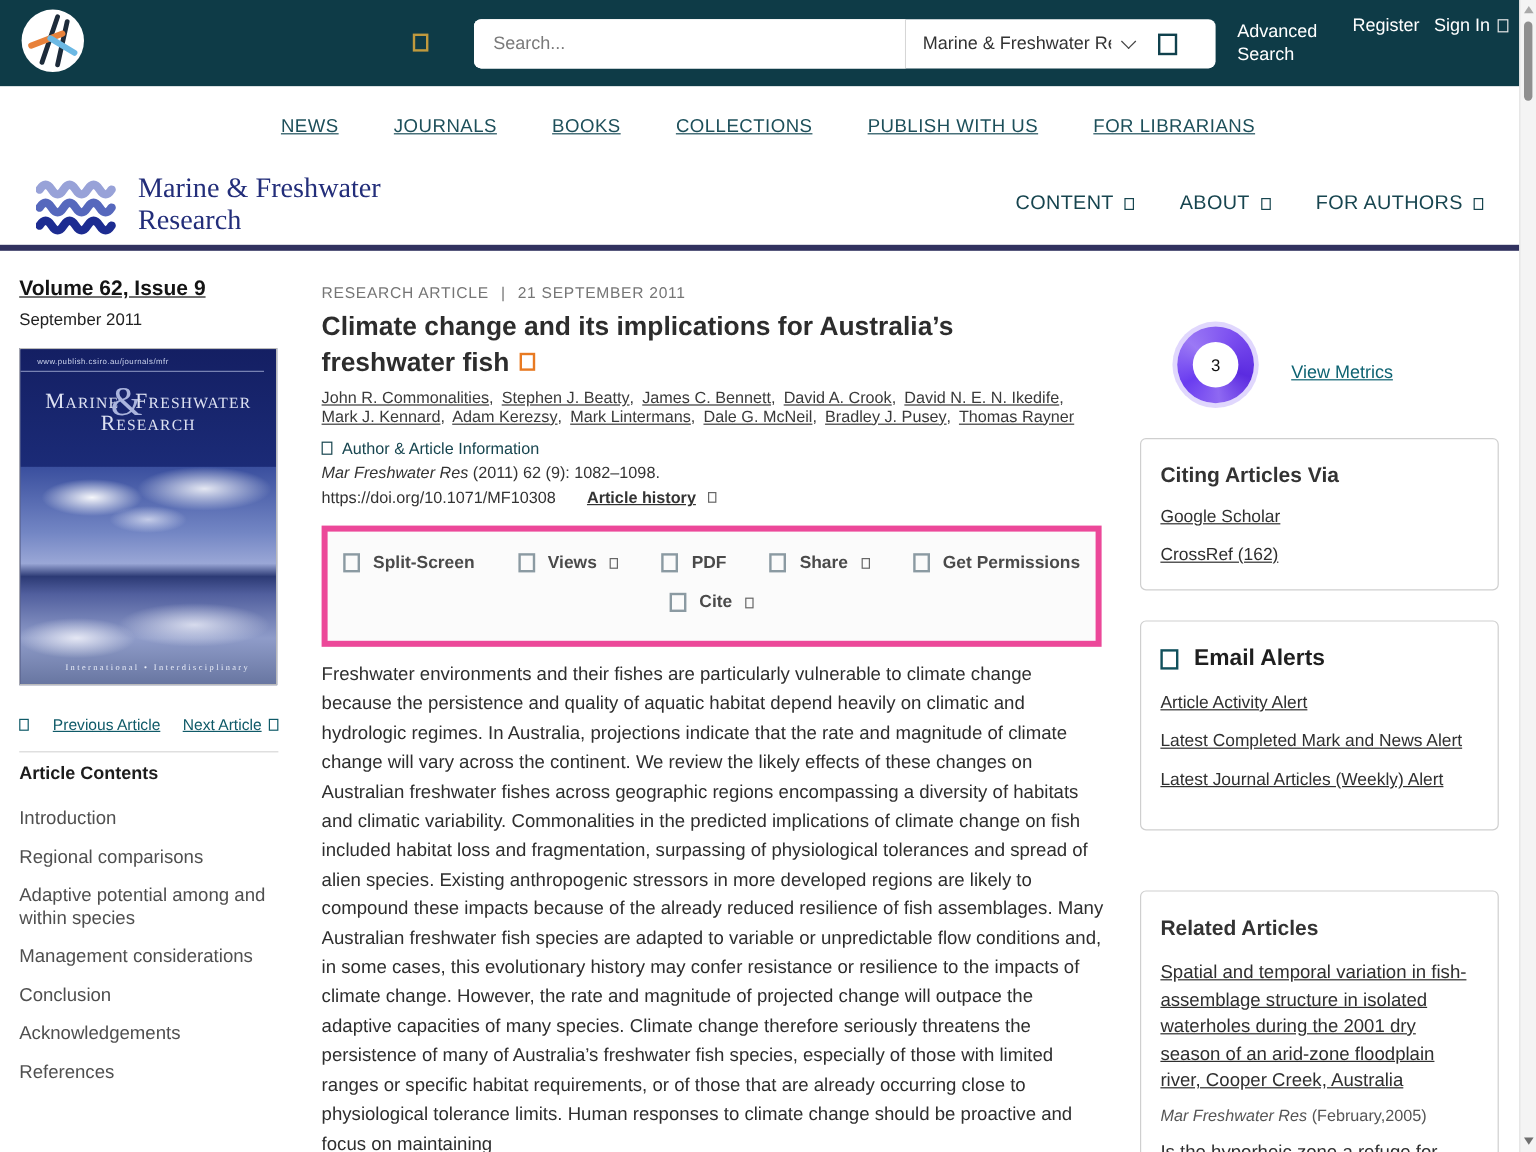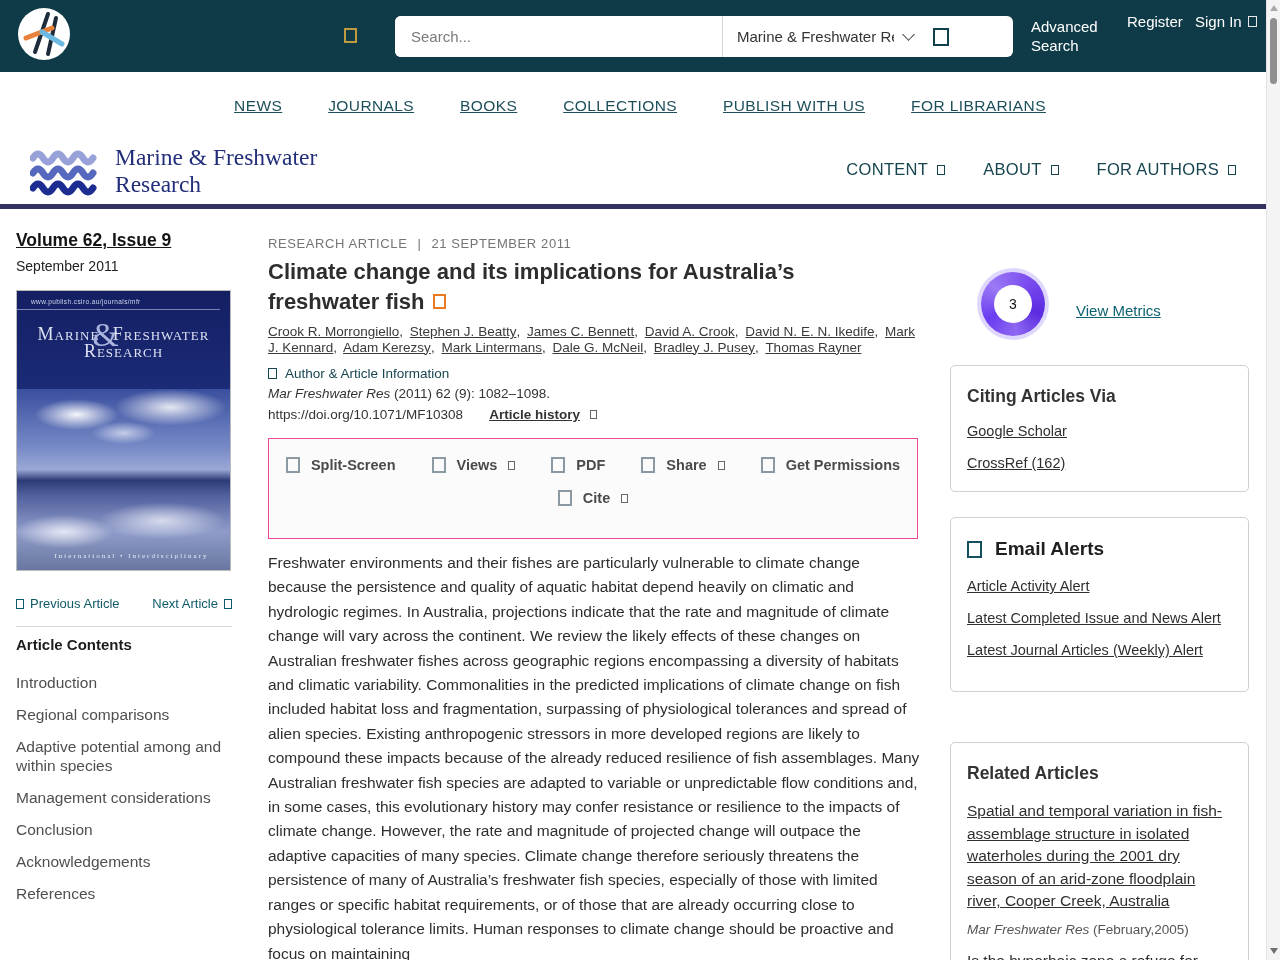--- a/index.html
+++ b/index.html
@@ -13,21 +13,21 @@
   .brand-circle svg{position:absolute;left:0;top:0;}
   .wordmark{color:#fff;}
   .wordmark .wm-row{font-size:30px;letter-spacing:1px;line-height:32px;white-space:nowrap;}
   .wm-light{font-weight:normal;}
   .wm-bold{font-weight:bold;}
   .tagline-row{display:flex;align-items:center;margin-top:2px;}
   .tagline{font-size:12.5px;color:#fff;white-space:nowrap;}
   .tagline-rule{flex:1;height:2px;background:#fff;margin-left:10px;min-width:40px;}
   .hdr-gold-sq{position:absolute;left:344px;top:28px;width:13px;height:15px;border:2px solid #c09a3e;}
   .search-group{position:absolute;left:395px;top:16px;width:618px;height:41px;background:#fff;border-radius:6px;display:flex;align-items:center;}
-  .search-input{flex:none;width:328px;height:100%;border:none;outline:none;border-radius:6px 0 0 6px;padding:0 16px;font-size:15px;color:#333;font-family:"Liberation Sans",sans-serif;border-right:1px solid #d6d6d6;}
+  .search-input{flex:none;width:360px;height:100%;border:none;outline:none;border-radius:6px 0 0 6px;padding:0 16px;font-size:15px;color:#333;font-family:"Liberation Sans",sans-serif;border-right:1px solid #d6d6d6;}
   .search-input::placeholder{color:#7a7a7a;}
   .search-scope{flex:none;width:196px;display:flex;align-items:center;gap:10px;padding:0 6px 0 14px;font-size:15px;color:#333;white-space:nowrap;overflow:hidden;cursor:pointer;}
   .scope-label{overflow:hidden;white-space:nowrap;}
   .chevron-down{flex:none;width:9px;height:9px;border-right:1.5px solid #444;border-bottom:1.5px solid #444;transform:rotate(45deg);margin-top:-4px;}
   .search-btn{margin-left:14px;width:16px;height:18px;border:2px solid #10414d;background:#fff;cursor:pointer;}
   .advanced{position:absolute;left:1031px;top:17px;width:82px;color:#fff;font-size:15px;line-height:19px;cursor:pointer;}
   .hdr-link{position:absolute;top:13px;color:#fff;font-size:15px;cursor:pointer;white-space:nowrap;}
   .hdr-register{left:1127px;}
   .hdr-signin{left:1195px;display:flex;align-items:center;gap:6px;}
   .signin-sq{width:9px;height:11px;border:1.5px solid #e8e8e8;display:inline-block;}
@@ -56,21 +56,21 @@
     background:
       radial-gradient(60px 22px at 28% 14%, rgba(255,255,255,0.95), rgba(255,255,255,0) 70%),
       radial-gradient(80px 26px at 72% 10%, rgba(255,255,255,0.85), rgba(255,255,255,0) 70%),
       radial-gradient(46px 16px at 50% 24%, rgba(235,238,250,0.7), rgba(255,255,255,0) 70%),
       radial-gradient(70px 24px at 22% 78%, rgba(250,250,255,0.8), rgba(255,255,255,0) 70%),
       radial-gradient(90px 26px at 68% 72%, rgba(245,246,253,0.75), rgba(255,255,255,0) 70%),
       linear-gradient(#3a4f9e 0%, #7386c4 30%, #9aa7d6 44%, #2c3a75 50%, #515f9e 58%, #8f9cc9 78%, #66749f 100%);}
   .cover-tagline{position:absolute;left:0;right:0;bottom:12px;text-align:center;font-family:"Liberation Serif",serif;font-size:7px;letter-spacing:2px;color:#e9edf8;padding-left:16px;}
   .prevnext{position:absolute;left:16px;top:596px;width:216px;display:flex;justify-content:space-between;align-items:center;}
   .pn-item{display:flex;align-items:center;gap:6px;font-size:13px;color:#0f5a68;cursor:pointer;}
-  .pn-label{}
+  .pn-label{text-decoration:underline;margin-left:14px;}
   .sq-teal{width:8px;height:10px;border:1.5px solid #0f5a68;display:inline-block;}
   .sidebar-hr{position:absolute;left:16px;top:626px;width:216px;border-top:1px solid #d8d8d8;}
   .contents-heading{position:absolute;left:16px;top:636px;font-size:15px;font-weight:bold;color:#1c1c1c;}
   .toc{position:absolute;left:16px;top:673px;width:218px;}
   .toc-item{font-size:15.5px;color:#4f4f4f;line-height:19px;margin-bottom:13px;cursor:pointer;}
 
   
   .kicker{position:absolute;left:268px;top:236px;font-size:13px;color:#757575;letter-spacing:0.6px;display:flex;gap:10px;}
   .article-title{position:absolute;left:268px;top:257px;width:632px;font-size:22px;font-weight:bold;color:#2d2d2d;line-height:30px;}
   .title-access-sq{display:inline-block;width:13px;height:15px;border:2px solid #e87a22;margin-left:8px;}
@@ -79,21 +79,21 @@
   .author::after{content:",";display:inline-block;margin-right:3px;}
   .author:last-child::after{content:"";}
   .author-info{position:absolute;left:268px;top:366px;display:flex;align-items:center;gap:8px;font-size:13.5px;color:#17454f;cursor:pointer;}
   .sq-teal-sm{width:9px;height:11px;border:1.5px solid #17454f;display:inline-block;}
   .citation{position:absolute;left:268px;top:386px;font-size:13.5px;color:#333;}
   .citation .jname{font-style:italic;}
   .doi-row{position:absolute;left:268px;top:407px;display:flex;align-items:center;gap:26px;}
   .doi-link{font-size:13.5px;color:#333;cursor:pointer;}
   .history{display:flex;align-items:center;gap:10px;font-size:13.5px;font-weight:bold;color:#333;cursor:pointer;text-decoration:underline;}
   .sq-caret{width:7px;height:9px;border:1.5px solid #666;display:inline-block;}
-  .toolbar{position:absolute;left:268px;top:438px;width:650px;height:101px;background:#fbfbfb;border:1px solid #ec4899;}
+  .toolbar{position:absolute;left:268px;top:438px;width:650px;height:101px;background:#fbfbfb;border:5px solid #ec4899;}
   .tb-row{display:flex;justify-content:center;align-items:center;gap:36px;}
   .tb-row1{margin-top:18px;}
   .tb-row2{margin-top:17px;}
   .tb-item{display:flex;align-items:center;gap:11px;cursor:pointer;}
   .tb-icon{width:14px;height:16px;border:2px solid #8b9aa2;display:inline-block;}
   .tb-label{font-size:14.5px;font-weight:bold;color:#4a4a4a;}
   .abstract{position:absolute;left:268px;top:551px;width:652px;height:409px;overflow:hidden;font-size:15.5px;line-height:24.4px;color:#2e2e2e;}
 
   
   .donut{position:absolute;left:981px;top:272px;width:64px;height:64px;border-radius:50%;
@@ -230,21 +230,21 @@
     <span>RESEARCH ARTICLE</span>
     <span>|</span>
     <span>21 SEPTEMBER 2011</span>
   </div>
 
   <div class="article-title">
     <span>Climate change and its implications for Australia’s freshwater fish</span><span class="title-access-sq"></span>
   </div>
 
   <div class="authors">
-    <span class="author">Crook R. Morrongiello</span>
+    <span class="author">John R. Commonalities</span>
     <span class="author">Stephen J. Beatty</span>
     <span class="author">James C. Bennett</span>
     <span class="author">David A. Crook</span>
     <span class="author">David N. E. N. Ikedife</span>
     <span class="author">Mark J. Kennard</span>
     <span class="author">Adam Kerezsy</span>
     <span class="author">Mark Lintermans</span>
     <span class="author">Dale G. McNeil</span>
     <span class="author">Bradley J. Pusey</span>
     <span class="author">Thomas Rayner</span>
@@ -314,21 +314,21 @@
     <span class="panel-link">Google Scholar</span>
     <span class="panel-link">CrossRef (162)</span>
   </div>
 
   <div class="panel panel-alerts">
     <div class="alerts-heading">
       <span class="sq-alert"></span>
       <span>Email Alerts</span>
     </div>
     <span class="panel-link">Article Activity Alert</span>
-    <span class="panel-link">Latest Completed Issue and News Alert</span>
+    <span class="panel-link">Latest Completed Mark and News Alert</span>
     <span class="panel-link">Latest Journal Articles (Weekly) Alert</span>
   </div>
 
   <div class="panel panel-related">
     <div class="panel-heading">Related Articles</div>
     <span class="related-title">Spatial and temporal variation in fish-assemblage structure in isolated waterholes during the 2001 dry season of an arid-zone floodplain river, Cooper Creek, Australia</span>
     <div class="related-meta">
       <span class="jname">Mar Freshwater Res</span>
       <span>(February,2005)</span>
     </div>

